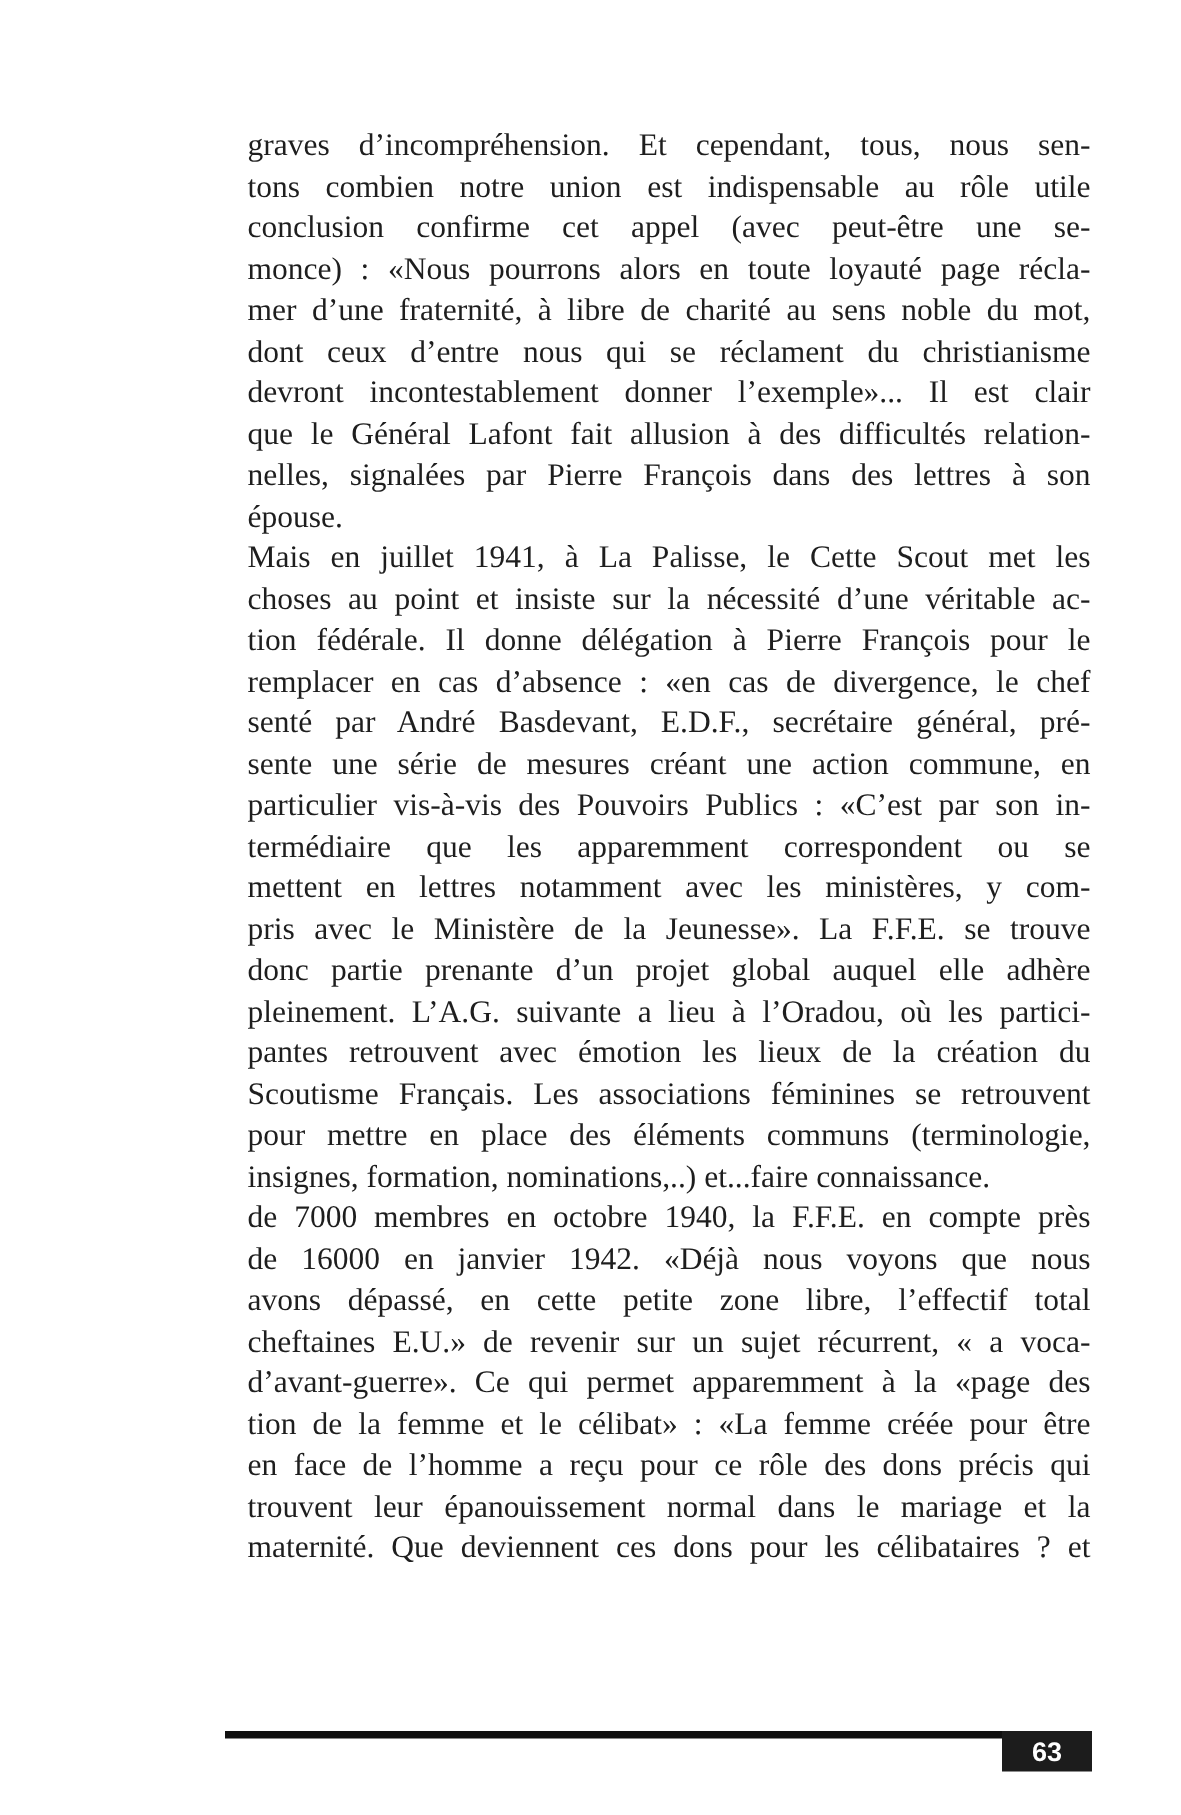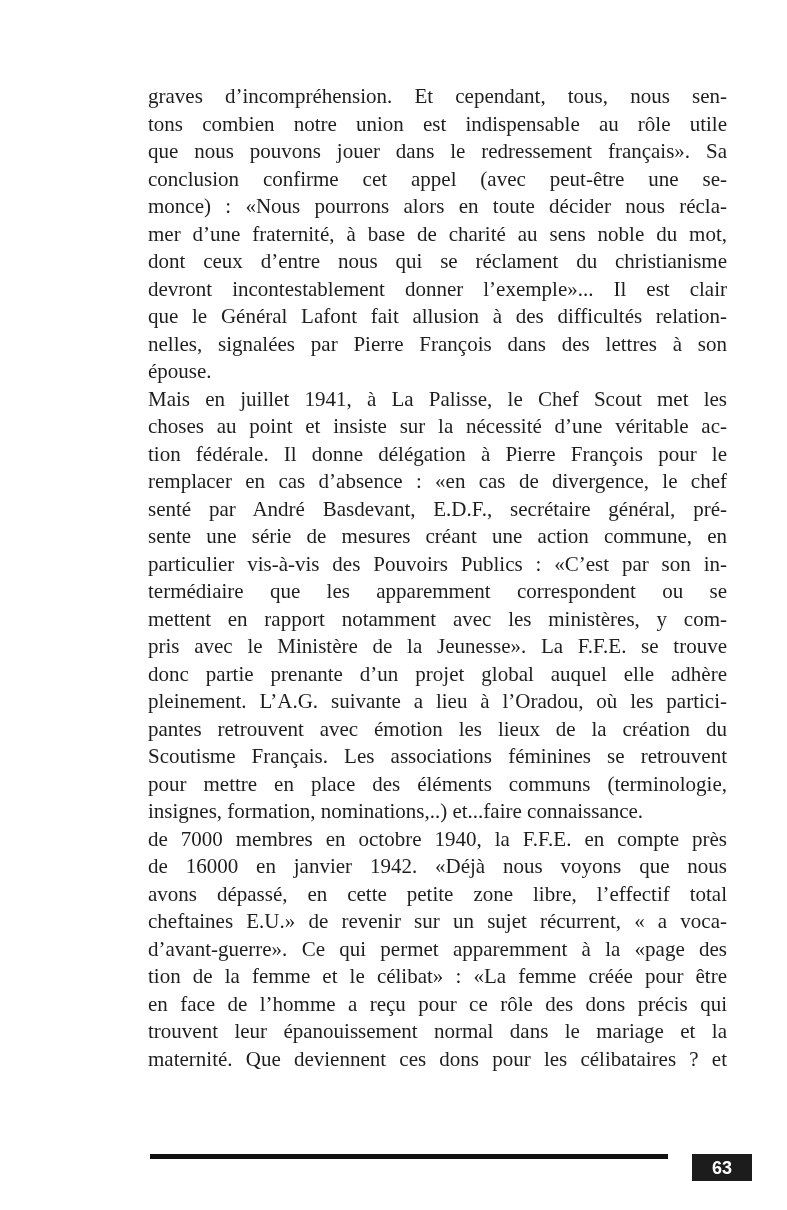--- a/index.html
+++ b/index.html
@@ -21,20 +21,21 @@
     top: 83px;
     width: 579px;
     color: #1e1e1e;
     font-size: 21px;
     line-height: 27.5px;
   }
   .line {
     height: 27.5px;
     text-align: justify;
     text-align-last: justify;
+    margin-left: 17px;
   }
   .line.nf {
     text-align-last: left;
   }
   .footer-rule {
     position: absolute;
     left: 150px;
     top: 1154px;
     width: 518px;
     height: 5px;
@@ -43,55 +44,53 @@
   .page-num-box {
     position: absolute;
     left: 668px;
     top: 1154px;
     width: 60px;
     height: 27px;
     background: #1c1c1c;
     display: flex;
     align-items: center;
     justify-content: center;
-    margin-left: 24px;
   }
   .page-num-box span {
     color: #ffffff;
     font-family: "Liberation Sans", sans-serif;
     font-weight: bold;
     font-size: 18px;
     line-height: 1;
   }
 </style>
 </head>
 <body>
 
 <div class="page">
   <div class="text-block" id="text-block">
       <div class="line">graves d’incompréhension. Et cependant, tous, nous sen-</div>
       <div class="line">tons combien notre union est indispensable au rôle utile</div>
-      <div class="line">que nous pouvons jouer dans le redressement français». Sa</div>
       <div class="line">conclusion confirme cet appel (avec peut-être une se-</div>
-      <div class="line">monce) : «Nous pourrons alors en toute décider nous récla-</div>
-      <div class="line">mer d’une fraternité, à base de charité au sens noble du mot,</div>
+      <div class="line">monce) : «Nous pourrons alors en toute loyauté page récla-</div>
+      <div class="line">mer d’une fraternité, à libre de charité au sens noble du mot,</div>
       <div class="line">dont ceux d’entre nous qui se réclament du christianisme</div>
       <div class="line">devront incontestablement donner l’exemple»... Il est clair</div>
       <div class="line">que le Général Lafont fait allusion à des difficultés relation-</div>
       <div class="line">nelles, signalées par Pierre François dans des lettres à son</div>
       <div class="line nf">épouse.</div>
-      <div class="line">Mais en juillet 1941, à La Palisse, le Chef Scout met les</div>
+      <div class="line">Mais en juillet 1941, à La Palisse, le Cette Scout met les</div>
       <div class="line">choses au point et insiste sur la nécessité d’une véritable ac-</div>
       <div class="line">tion fédérale. Il donne délégation à Pierre François pour le</div>
       <div class="line">remplacer en cas d’absence : «en cas de divergence, le chef</div>
       <div class="line">senté par André Basdevant, E.D.F., secrétaire général, pré-</div>
       <div class="line">sente une série de mesures créant une action commune, en</div>
       <div class="line">particulier vis-à-vis des Pouvoirs Publics : «C’est par son in-</div>
       <div class="line">termédiaire que les apparemment correspondent ou se</div>
-      <div class="line">mettent en rapport notamment avec les ministères, y com-</div>
+      <div class="line">mettent en lettres notamment avec les ministères, y com-</div>
       <div class="line">pris avec le Ministère de la Jeunesse». La F.F.E. se trouve</div>
       <div class="line">donc partie prenante d’un projet global auquel elle adhère</div>
       <div class="line">pleinement. L’A.G. suivante a lieu à l’Oradou, où les partici-</div>
       <div class="line">pantes retrouvent avec émotion les lieux de la création du</div>
       <div class="line">Scoutisme Français. Les associations féminines se retrouvent</div>
       <div class="line">pour mettre en place des éléments communs (terminologie,</div>
       <div class="line nf">insignes, formation, nominations,..) et...faire connaissance.</div>
       <div class="line">de 7000 membres en octobre 1940, la F.F.E. en compte près</div>
       <div class="line">de 16000 en janvier 1942. «Déjà nous voyons que nous</div>
       <div class="line">avons dépassé, en cette petite zone libre, l’effectif total</div>

